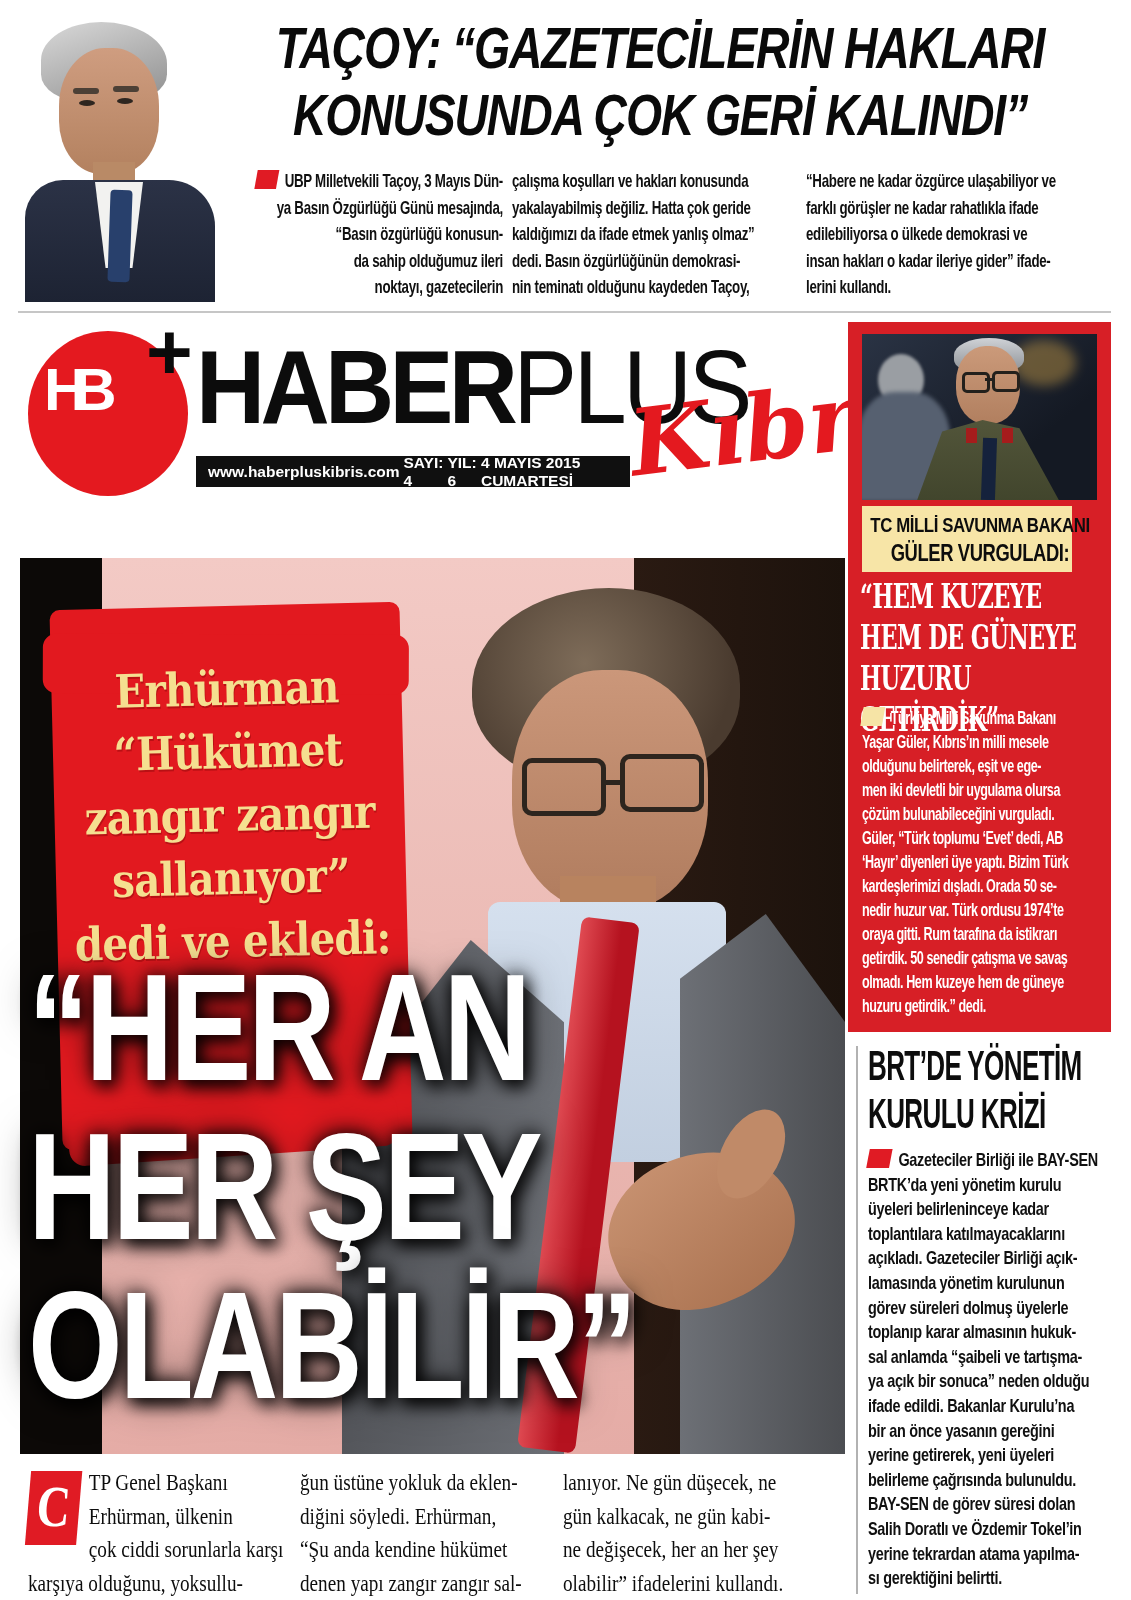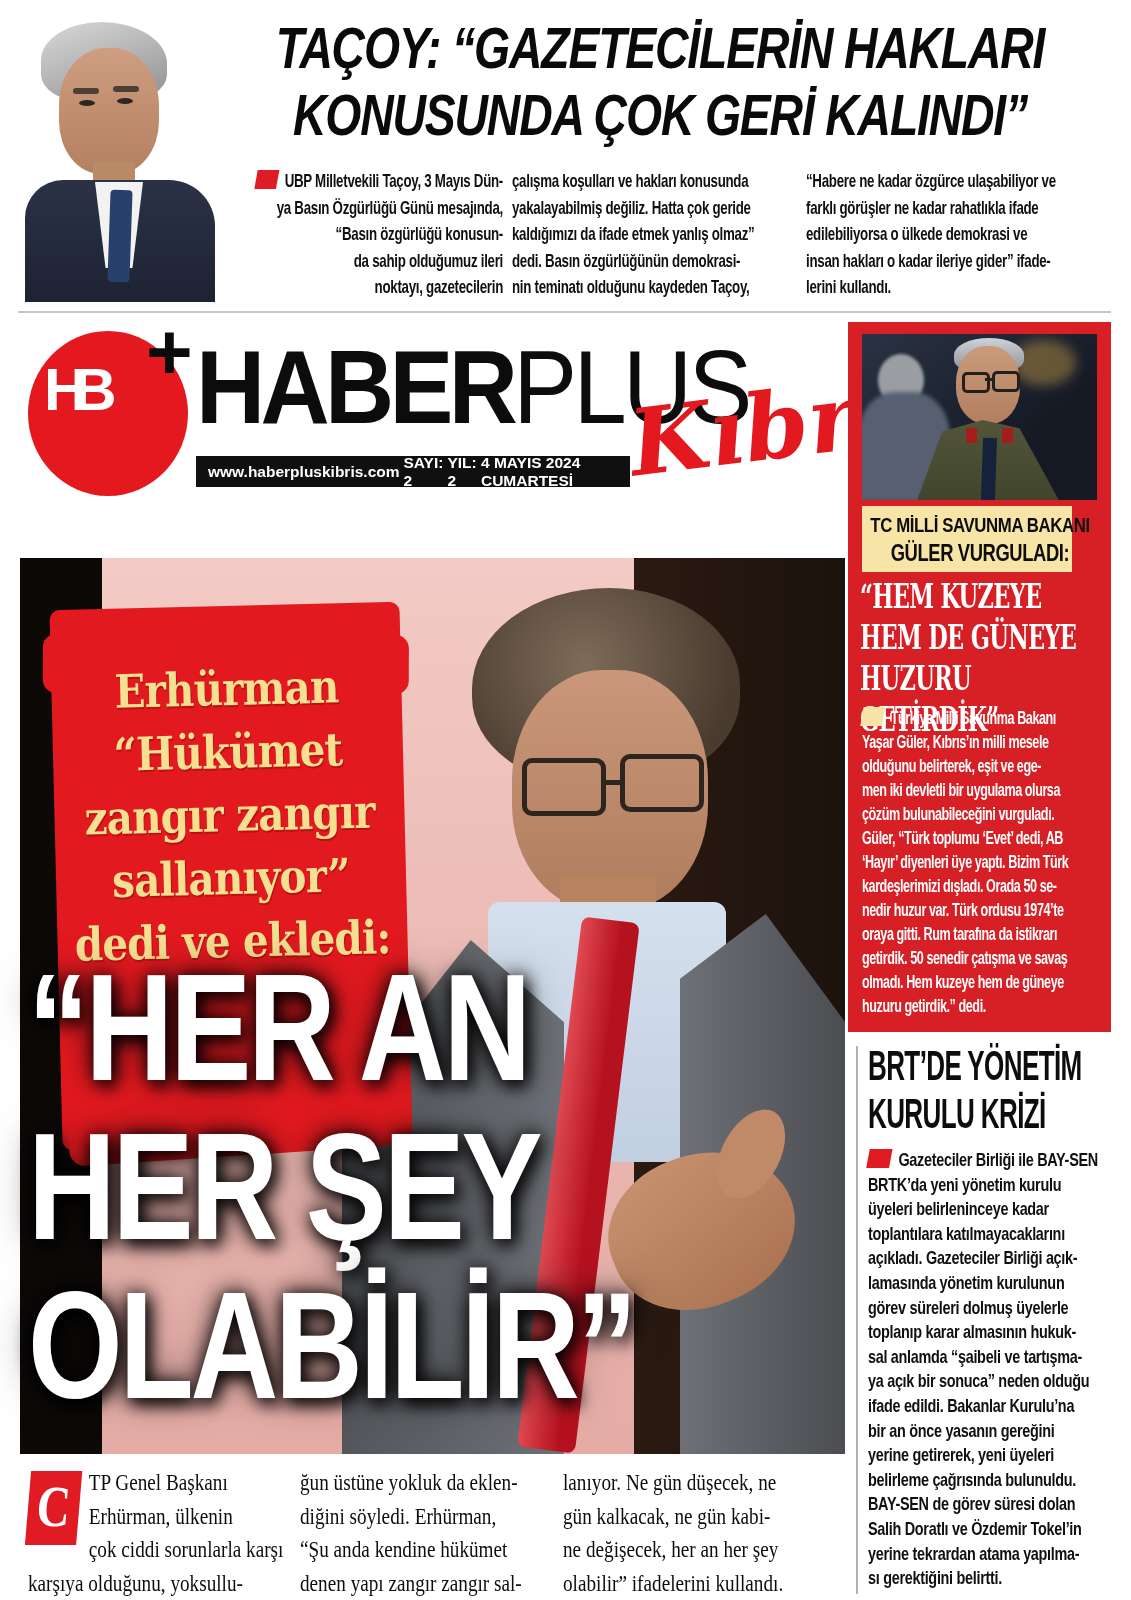--- a/index.html
+++ b/index.html
@@ -198,23 +198,23 @@
   <div class="abs logo-circle"></div>
   <div class="abs logo-hb">HB</div>
   <div class="abs logo-plus">+</div>
 
   <div class="abs masthead-title">
     <span class="haber">HABER</span><span class="plus">PLUS</span>
   </div>
 
   <div class="abs masthead-bar">
     <span>www.haberpluskibris.com</span>
-    <span>SAYI: 2</span>
-    <span>YIL: 2</span>
-    <span>4 MAYIS 2024 CUMARTESİ</span>
+    <span>SAYI: 4</span>
+    <span>YIL: 6</span>
+    <span>4 MAYIS 2015 CUMARTESİ</span>
   </div>
 
   <div class="abs script-kibris">Kıbrıs</div>
 
   <div class="abs sidebar">
     <div class="guler-photo">
       <div class="g-bokeh"></div>
       <div class="g-back-head"></div>
       <div class="g-back-body"></div>
       <div class="g-hair"></div>

